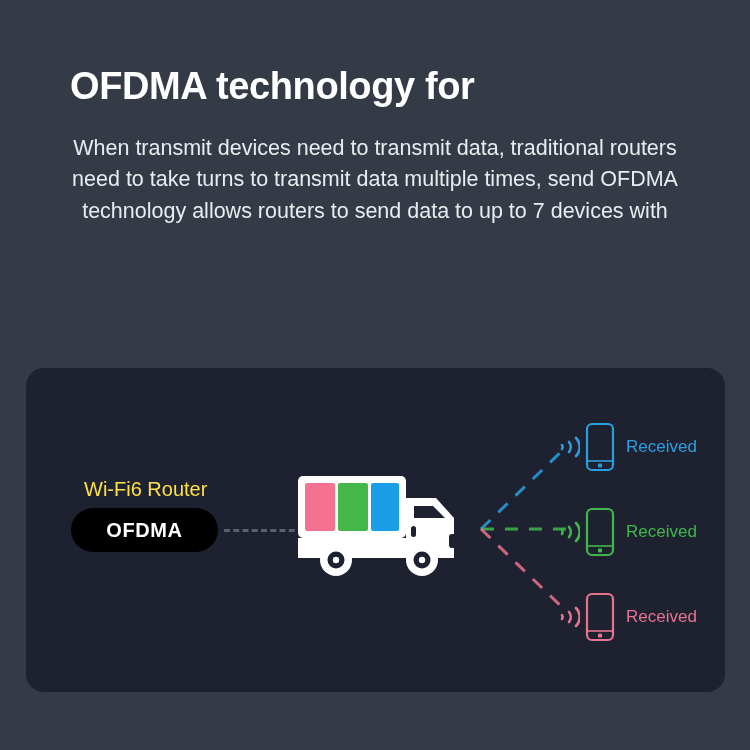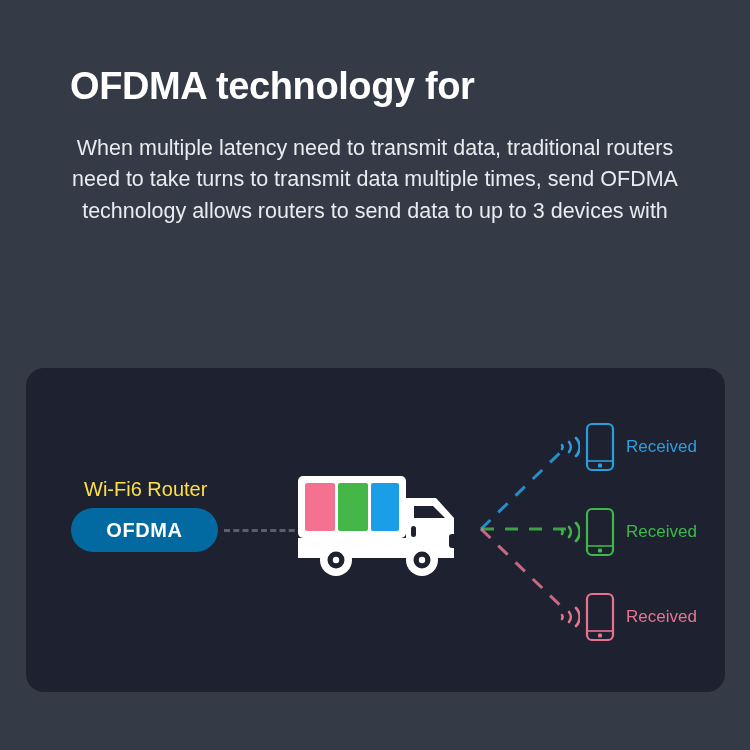--- a/index.html
+++ b/index.html
@@ -66,21 +66,21 @@
     color: #fde047;
     font-size: 20px;
     white-space: nowrap;
   }
   .ofdma-pill {
     position: absolute;
     left: 45px;
     top: 140px;
     width: 147px;
     height: 44px;
-    background: #0369a1;
+    background: #000000;
     border-radius: 22px;
     display: flex;
     align-items: center;
     justify-content: center;
     color: #ffffff;
     font-size: 20px;
     font-weight: bold;
     letter-spacing: 0.6px;
   }
 
@@ -131,23 +131,23 @@
   }
 </style>
 </head>
 <body>
 
 <h1 class="heading">
   <span class="ln">OFDMA technology for</span>
 </h1>
 
 <p class="paragraph">
-  <span class="ln">When multiple latency need to transmit data, traditional routers</span>
+  <span class="ln">When transmit devices need to transmit data, traditional routers</span>
   <span class="ln">need to take turns to transmit data multiple times, send OFDMA</span>
-  <span class="ln">technology allows routers to send data to up to 3 devices with</span>
+  <span class="ln">technology allows routers to send data to up to 7 devices with</span>
 </p>
 
 <div class="card">
   <div class="diagram">
 
     <div class="router-label">Wi-Fi6 Router</div>
 
     <div class="ofdma-pill">
       <span>OFDMA</span>
     </div>

